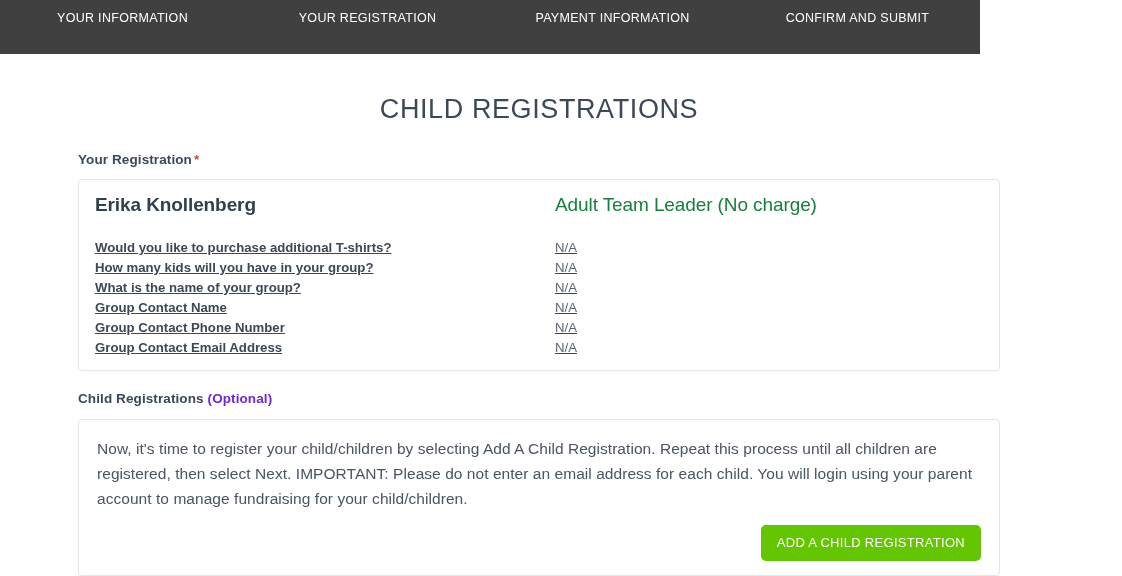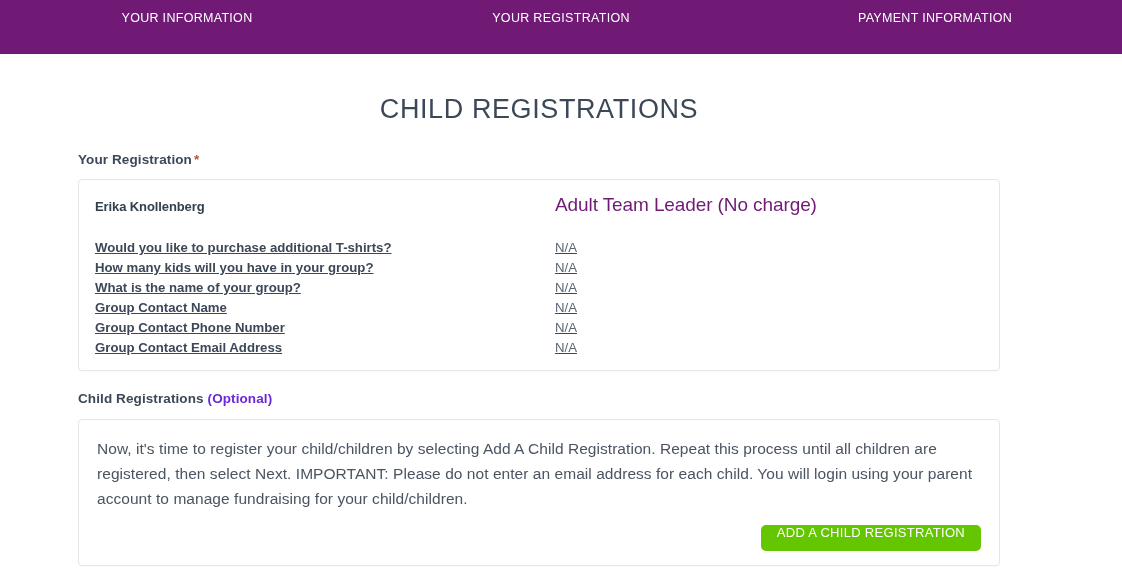--- a/index.html
+++ b/index.html
@@ -12,23 +12,23 @@
     background: #ffffff;
     font-family: "Liberation Sans", sans-serif;
     color: #3c4858;
     overflow: hidden;
     position: relative;
   }
 
   
   .stepbar {
     display: flex;
-    width: 1122px;
+    width: 980px;
     height: 54px;
-    background: #701a75;
+    background: #404040;
   }
   .step {
     flex: 1 1 0;
     height: 54px;
     display: flex;
     align-items: flex-start;
     justify-content: center;
     box-sizing: border-box;
     padding-top: 11px;
     color: #ffffff;
@@ -94,29 +94,29 @@
     box-shadow: 0 1px 1px rgba(0,0,0,0.02);
   }
 
   
   .reg-head {
     display: flex;
     align-items: baseline;
   }
   .reg-name {
     width: 460px;
-    font-size: 13px;
+    font-size: 19px;
     font-weight: bold;
     color: #32404e;
     letter-spacing: -0.1px;
   }
   .reg-type {
     font-size: 19px;
     font-weight: 400;
-    color: #701a75;
+    color: #15803d;
     letter-spacing: -0.1px;
   }
   .qa-list {
     margin-top: 22px;
     text-decoration: underline;
   }
   .qa-row {
     display: flex;
     align-items: baseline;
     line-height: 20px;
@@ -152,21 +152,21 @@
   .btn-row {
     display: flex;
     justify-content: flex-end;
     margin-top: 14px;
   }
   .btn-green {
     background: #63c600;
     color: #ffffff;
     border: none;
     border-radius: 5px;
-    padding: 0 16px 11px 16px;
+    padding: 10px 16px 11px 16px;
     font-size: 13px;
     letter-spacing: 0.3px;
     font-family: "Liberation Sans Narrow", "Liberation Sans", sans-serif;
     text-transform: uppercase;
     cursor: pointer;
     white-space: nowrap;
     margin-left: 24px;
   }
 </style>
 </head>
@@ -174,20 +174,23 @@
 
 <div class="stepbar">
   <div class="step">
     <span>YOUR INFORMATION</span>
   </div>
   <div class="step">
     <span>YOUR REGISTRATION</span>
   </div>
   <div class="step">
     <span>PAYMENT INFORMATION</span>
+  </div>
+  <div class="step">
+    <span>CONFIRM AND SUBMIT</span>
   </div>
 </div>
 
 <div class="page">
 
   <h1 class="page-title">CHILD REGISTRATIONS</h1>
 
   <div class="content">
 
     <div class="field-label">

